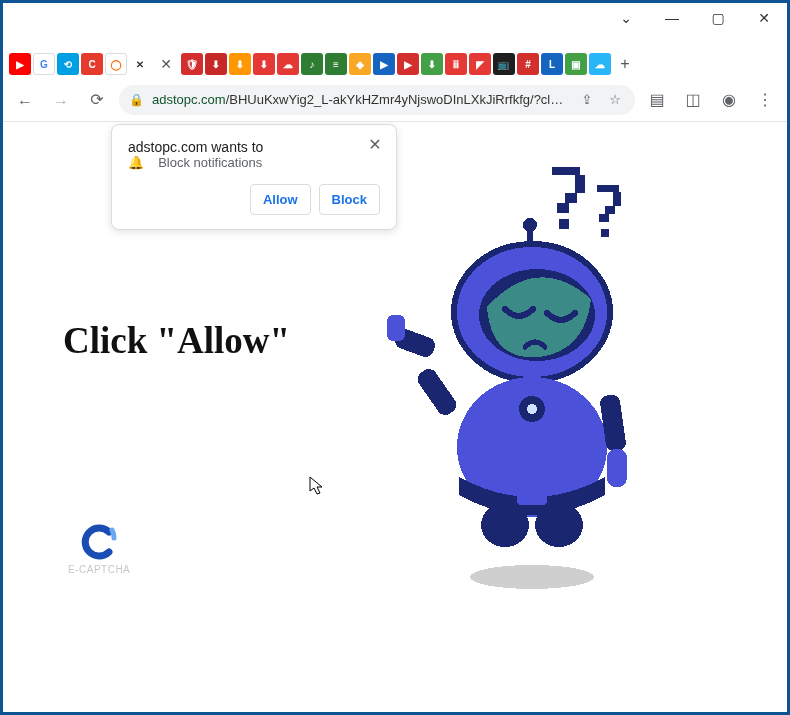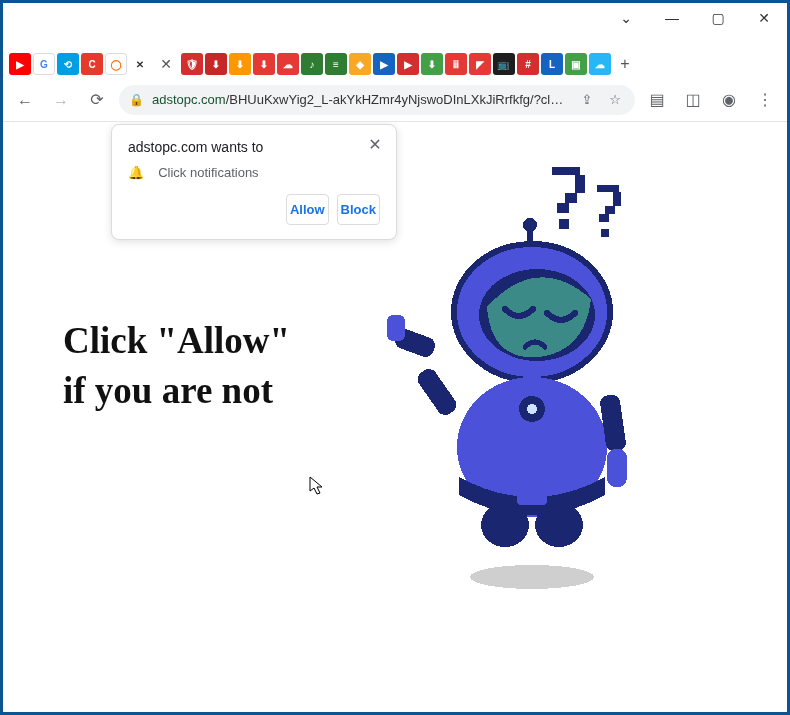--- a/index.html
+++ b/index.html
@@ -16,24 +16,24 @@
     .newtab { width: 28px; height: 28px; display: flex; align-items: center; justify-content: center; color: #555; font-size: 16px; cursor: pointer; border-radius: 50%; }
     .toolbar { height: 44px; display: flex; align-items: center; padding: 0 8px; gap: 8px; border-bottom: 1px solid #e5e5e5; }
     .tbtn { width: 28px; height: 28px; display: flex; align-items: center; justify-content: center; color: #5f6368; border-radius: 50%; cursor: pointer; }
     .addr { flex: 1; display: flex; align-items: center; background: #f1f3f4; border-radius: 16px; height: 30px; padding: 0 10px; gap: 8px; color: #5f6368; font-size: 13px; overflow: hidden; }
     .addr .lock { font-size: 12px; }
     .url { white-space: nowrap; overflow: hidden; text-overflow: ellipsis; flex: 1; color: #333; }
     .url .host { color: #14532d; }
     .content { flex: 1; background: #fff; position: relative; overflow: hidden; }
     .prompt-popup { position: absolute; top: 2px; left: 108px; width: 286px; background: #fff; border: 1px solid #dadce0; border-radius: 8px; box-shadow: 0 2px 8px rgba(0,0,0,.12); padding: 14px 16px 14px; z-index: 10; }
     .pp-close { position: absolute; right: 10px; top: 8px; color: #5f6368; cursor: pointer; width: 22px; height: 22px; display:flex; align-items:center; justify-content:center; }
-    .pp-title { font-size: 14px; color: #202124; margin-bottom: 10px; }
+    .pp-title { font-size: 14px; color: #202124; }
     .pp-row { display: flex; align-items: center; gap: 14px; color: #5f6368; font-size: 13px; margin-bottom: 14px; }
     .pp-actions { display: flex; justify-content: flex-end; gap: 8px; }
-    .pbtn { border: 1px solid #dadce0; background: #fff; color: #1a73e8; font-weight: 600; font-size: 13px; padding: 7px 3px; border-radius: 4px; cursor: pointer; }
+    .pbtn { border: 1px solid #dadce0; background: #fff; color: #1a73e8; font-weight: 600; font-size: 13px; padding: 7px 12px; border-radius: 4px; cursor: pointer; }
     .main-text { position: absolute; left: 60px; top: 194px; font-family: Georgia, 'Times New Roman', serif; font-weight: bold; font-size: 37px; color: #111; line-height: 1.36; }
     .captcha-badge { position: absolute; left: 65px; top: 400px; text-align: center; }
     .captcha-c { width: 40px; height: 40px; margin: 0 auto; }
     .captcha-label { font-size: 10px; color: #c8c8c8; letter-spacing: 0.5px; margin-top: 2px; }
     .robot-zone { position: absolute; right: 120px; top: 35px; width: 280px; height: 440px; }
     .cursor { position: absolute; left: 306px; top: 354px; pointer-events:none; }
   </style>
 </head>
 <body>
 
@@ -97,33 +97,41 @@
     <div class="tbtn">⋮</div>
   </div>
 
   <div class="content">
 
     <div class="prompt-popup">
       <div class="pp-close">✕</div>
       <div class="pp-title">adstopc.com wants to</div>
       <div class="pp-row">
         <span style="color:#555">🔔</span>
-        <span>Click notifications</span>
+        <span>Block notifications</span>
       </div>
       <div class="pp-actions">
         <button class="pbtn">Allow</button>
         <button class="pbtn">Block</button>
       </div>
     </div>
 
     <div class="main-text">
       <div>Click "Allow"</div>
-      <div>if you are not</div>
     </div>
 
+    <div class="captcha-badge">
+      <div class="captcha-c">
+        <svg viewBox="0 0 40 40">
+            <path d="M30 10 A14 14 0 1 0 30 30" fill="none" stroke="#1a4db3" stroke-width="7" stroke-linecap="round"></path>
+            <path d="M33 8 A17 17 0 0 1 35 16" fill="none" stroke="#6aa7f5" stroke-width="5" stroke-linecap="round"></path>
+          </svg>
+      </div>
+      <div class="captcha-label">E-CAPTCHA</div>
+    </div>
 
     <div class="robot-zone">
       <svg viewBox="0 0 280 440" width="280" height="440" shape-rendering="crispEdges">
 
         <g fill="#1a2670">
           <rect x="165" y="10" width="28" height="8"></rect>
             <rect x="188" y="18" width="10" height="18"></rect>
             <rect x="178" y="36" width="12" height="10"></rect>
             <rect x="170" y="46" width="12" height="10"></rect>
             <rect x="172" y="62" width="10" height="10"></rect>

